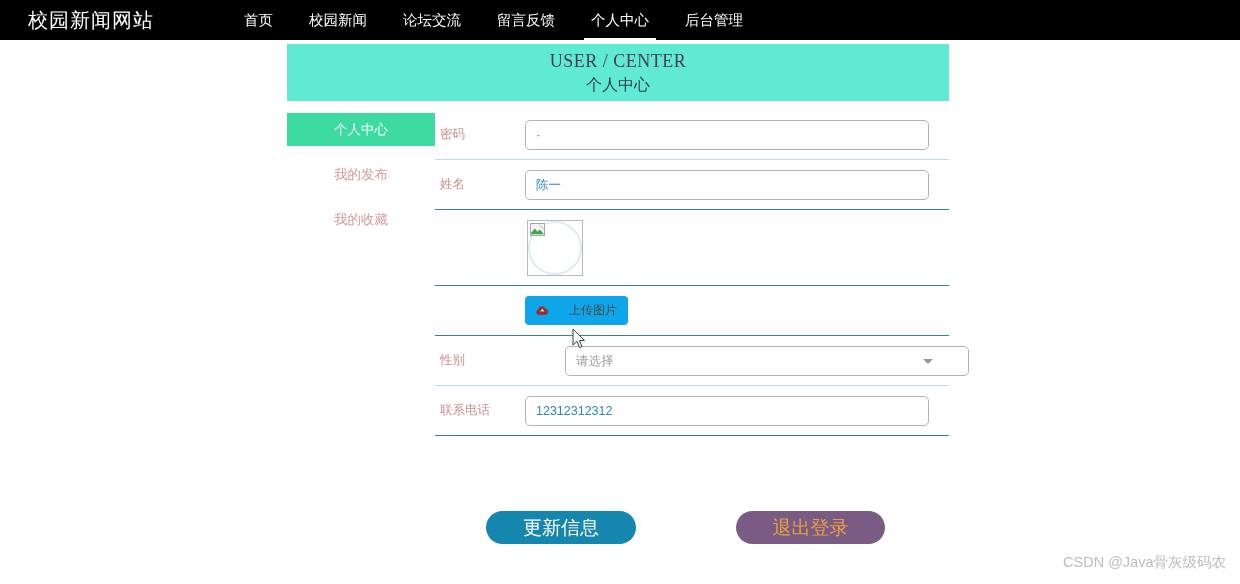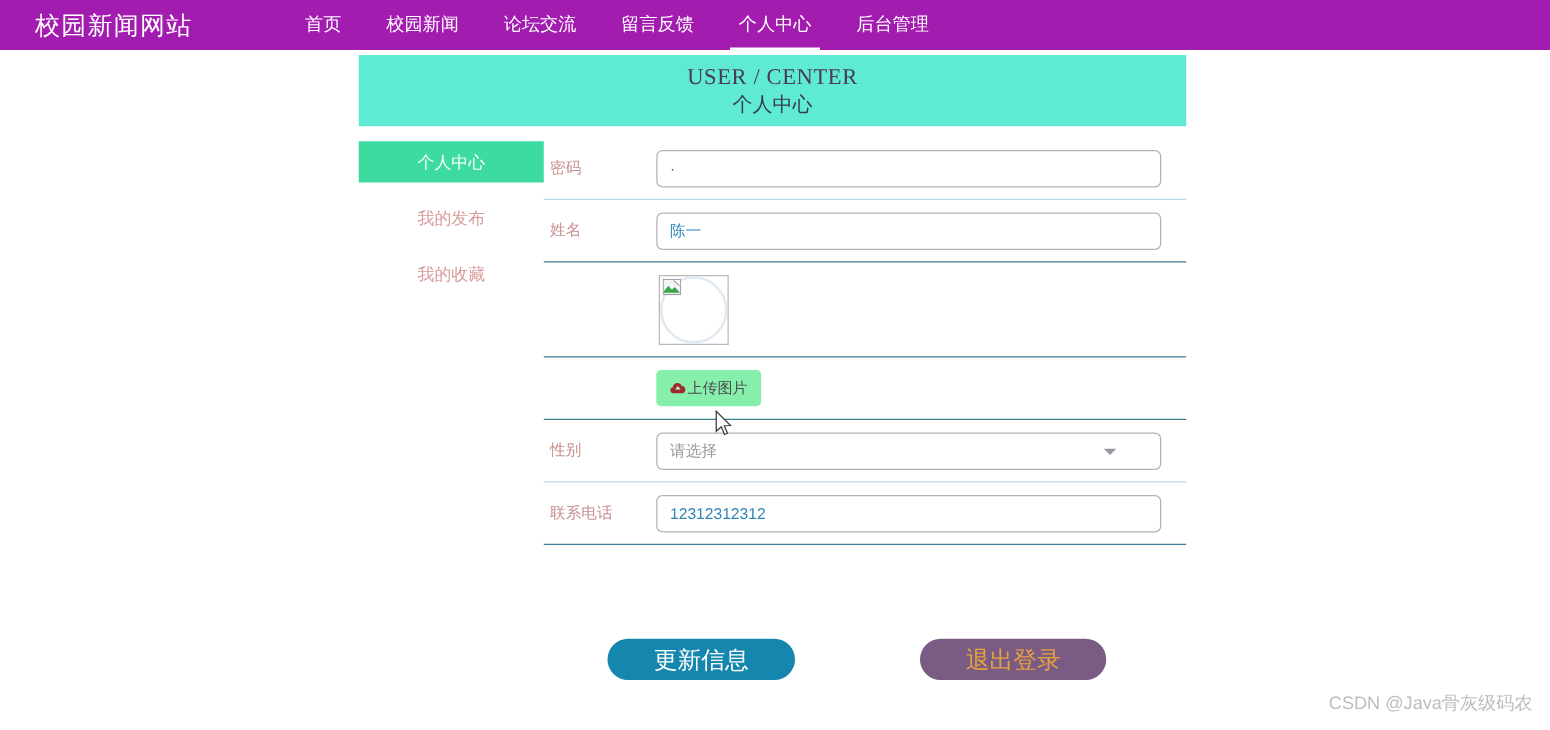--- a/index.html
+++ b/index.html
@@ -8,21 +8,21 @@
     width: 1240px; height: 584px;
     background: #ffffff;
     font-family: "Liberation Sans", "DejaVu Sans", sans-serif;
     overflow: hidden;
     position: relative;
   }
 
   
   .navbar {
     height: 40px;
-    background: #a21caf;
+    background: #000000;
     display: flex;
     align-items: center;
     padding-left: 28px;
     position: relative;
   }
   .brand {
     color: #ffffff;
     font-size: 20px;
     letter-spacing: 1px;
     white-space: nowrap;
@@ -126,20 +126,21 @@
     color: #2e86b8;
     padding: 0 10px;
     line-height: 28px;
     font-family: inherit;
     display: block;
   }
   .inp.dot { color: #2e6ea8; letter-spacing: 1px; }
   .select {
     position: relative;
     width: 379px;
+    margin-left: 40px;
   }
   .select .inp { color: #9b9b9b; padding-right: 26px; }
   .caret {
     position: absolute;
     right: 11px; top: 13px;
     width: 0; height: 0;
     border-left: 5px solid transparent;
     border-right: 5px solid transparent;
     border-top: 5px solid #9a95a3;
   }
@@ -165,22 +166,22 @@
   }
   .broken-ico {
     position: absolute; left: 3px; top: 3px;
     width: 15px; height: 14px;
   }
 
   
   .upload-btn {
     display: inline-flex;
     align-items: center;
-    gap: 1px;
-    background: #86efac;
+    gap: 20px;
+    background: #0ea5e9;
     border-radius: 4px;
     padding: 6px 11px;
     font-size: 12px;
     color: #4a4a4a;
     cursor: pointer;
   }
   .cloud-ico { width: 13px; height: 11px; display: block; }
 
   
   .actions {

